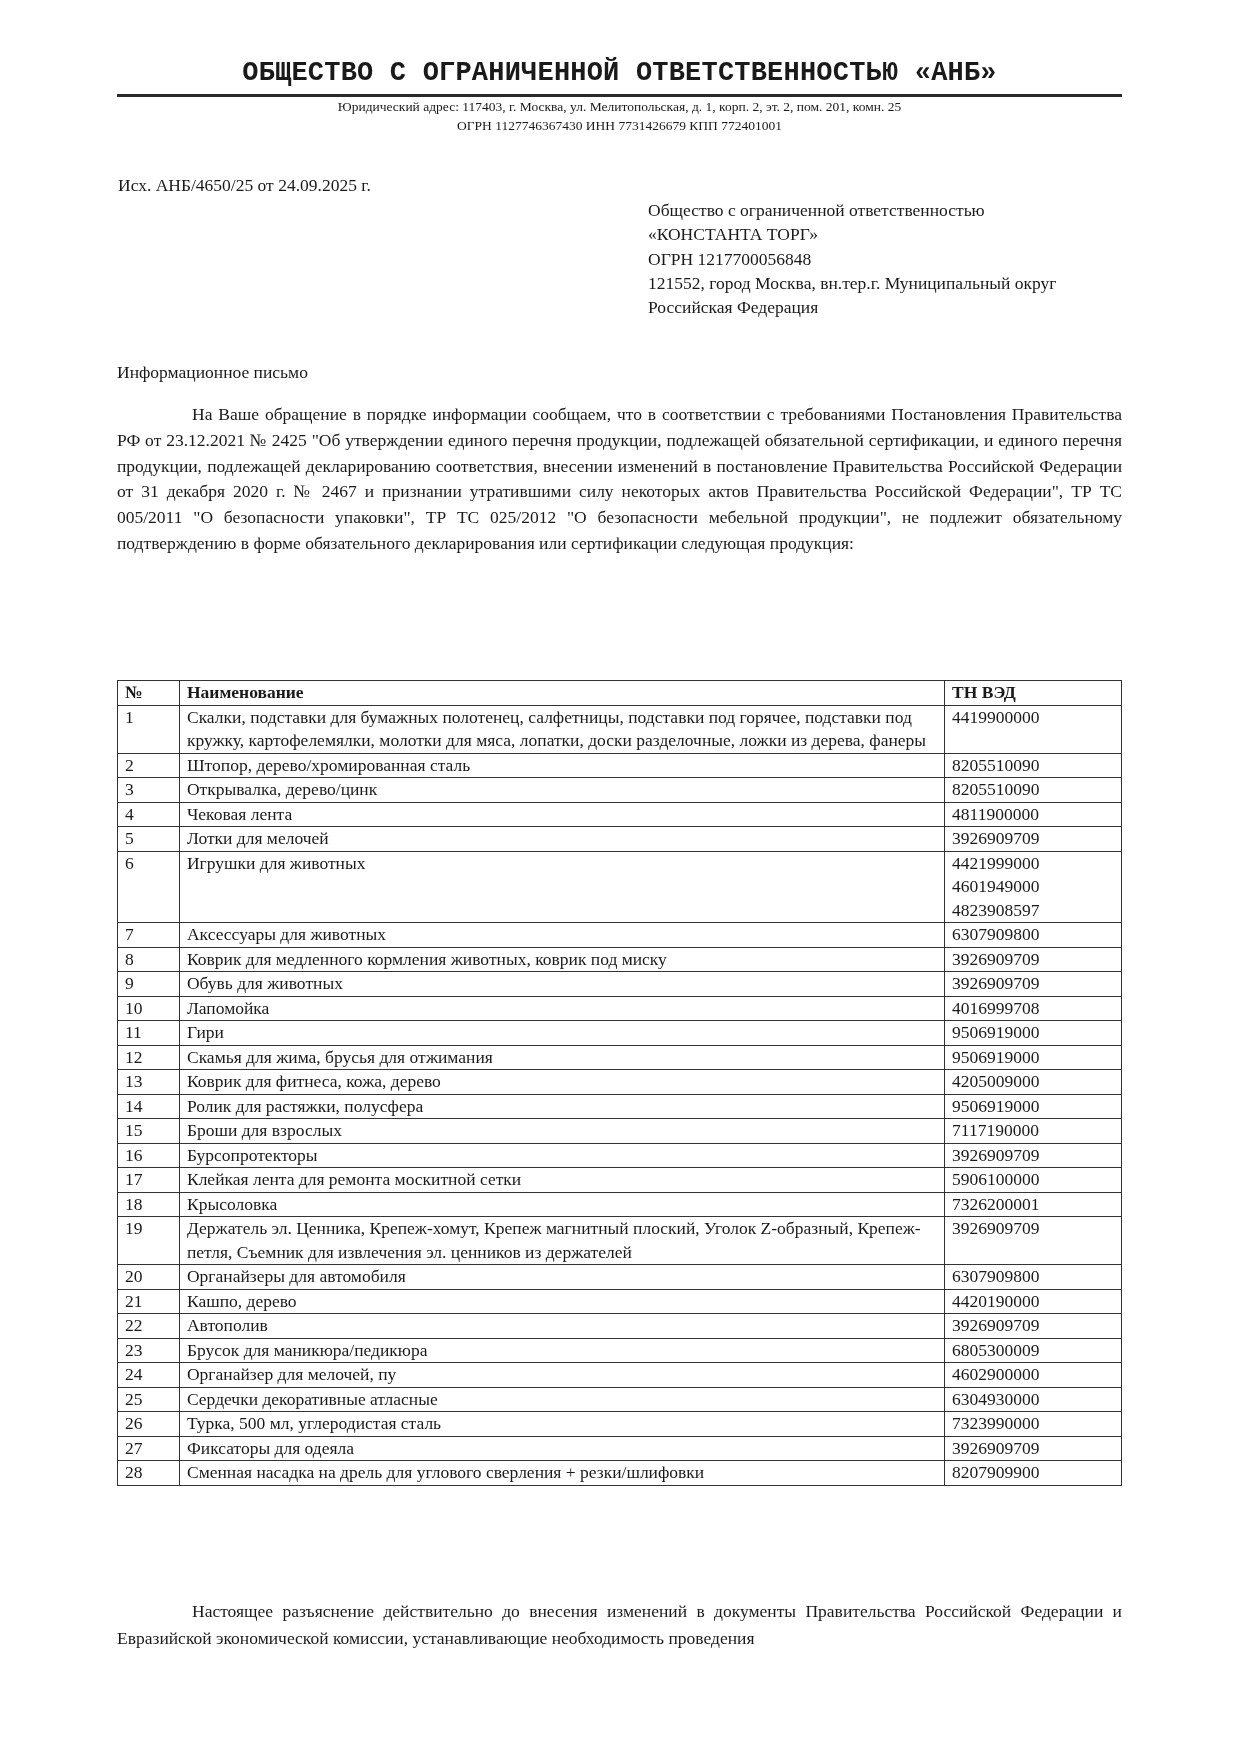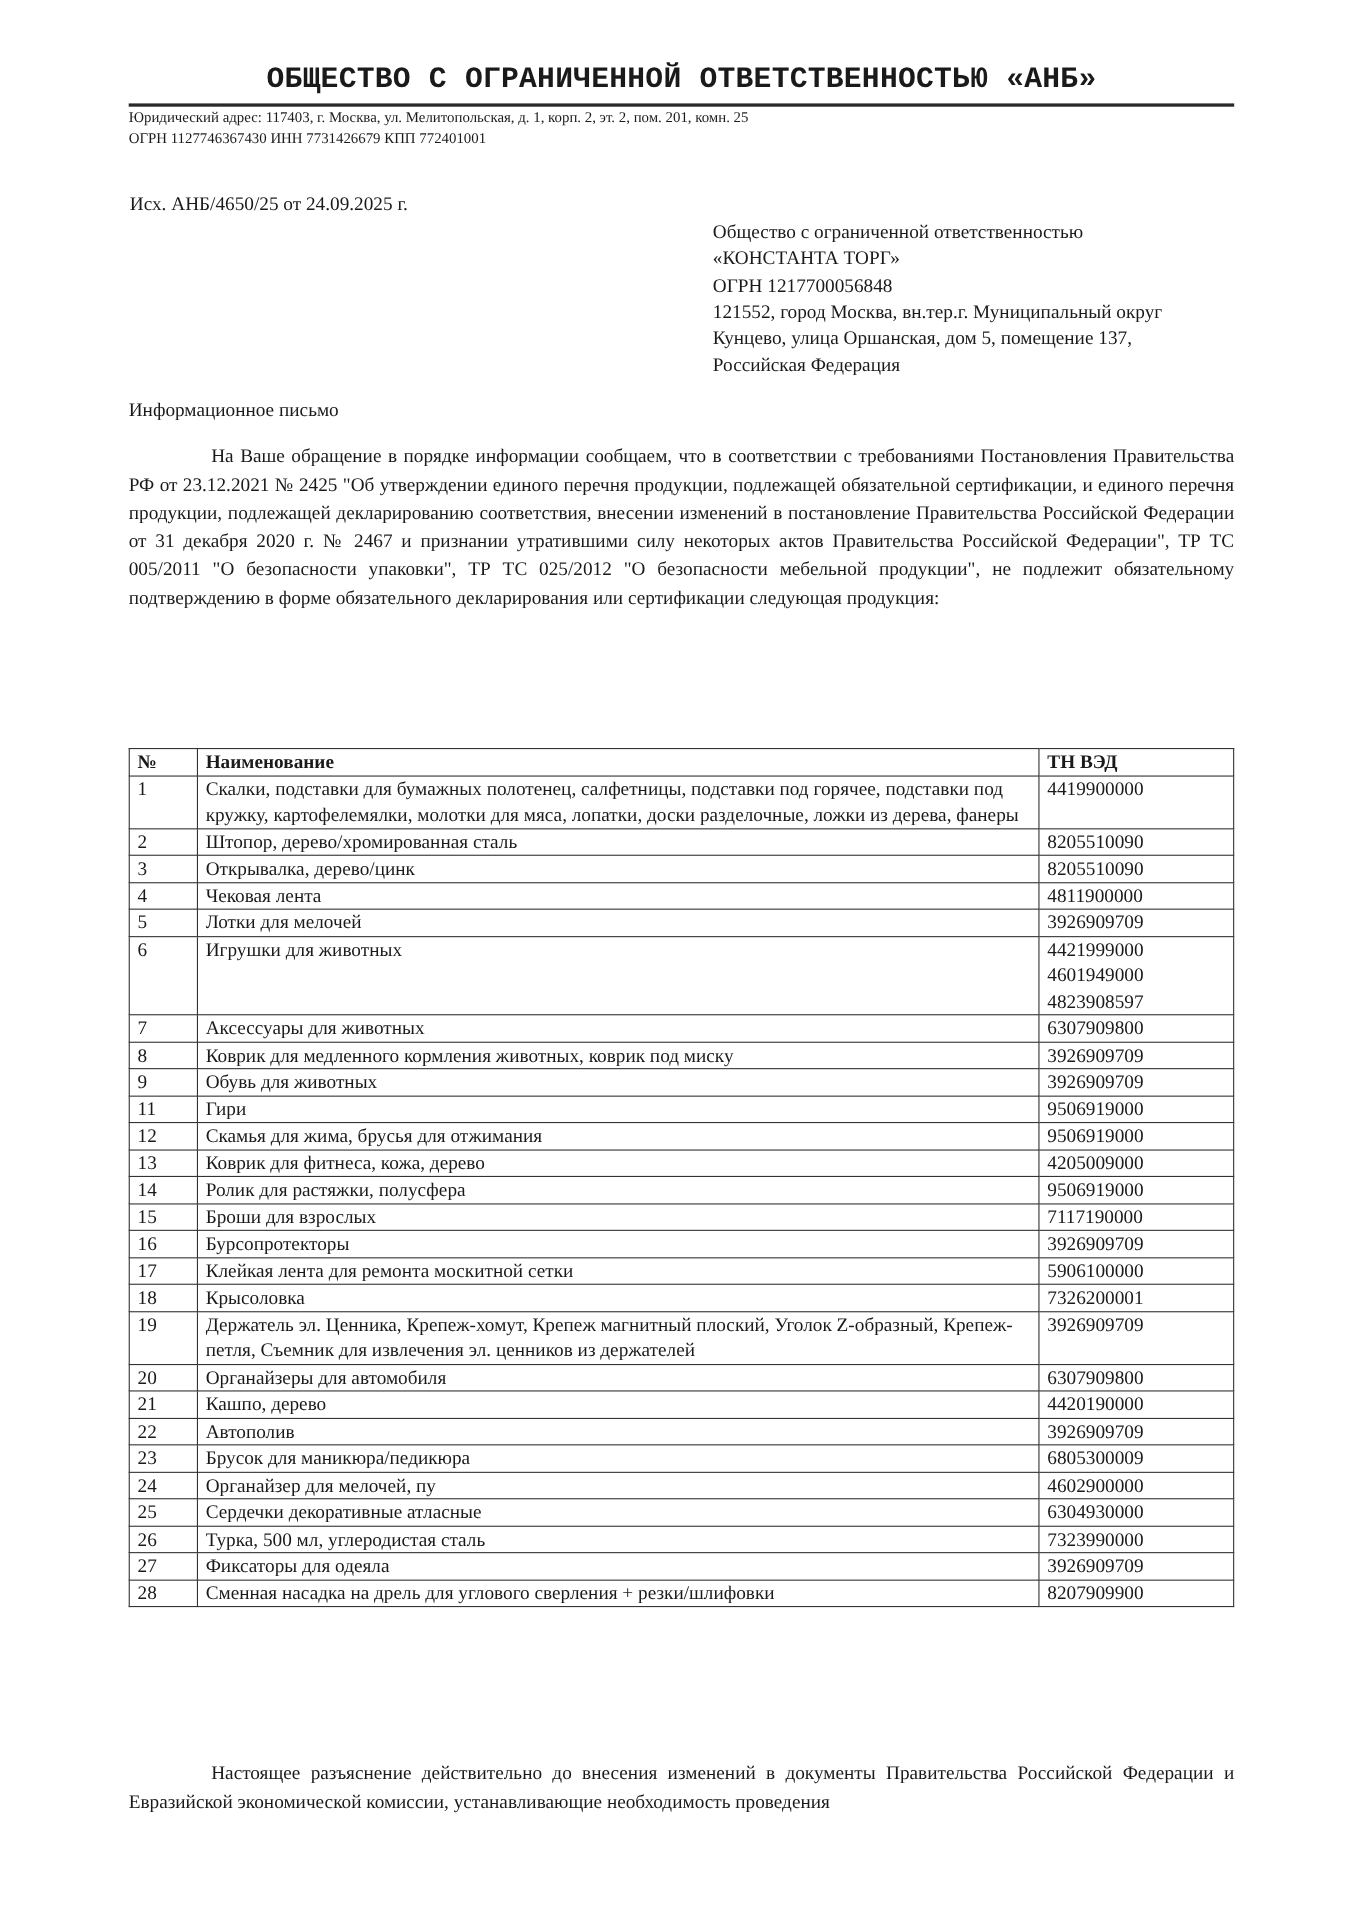--- a/index.html
+++ b/index.html
@@ -12,21 +12,21 @@
     .company-title {
       left: 117px; width: 1005px; top: 58px;
       text-align: center; font-weight: bold; font-size: 27px; letter-spacing: 0.2px;
       white-space: nowrap;
       font-family: Liberation Mono, monospace;
     }
     .header-rule {
       left: 117px; width: 1005px; top: 94px; height: 3px; background: #2a2a2a;
     }
     .legal-line {
-      left: 117px; width: 1005px; font-size: 13.5px; white-space: nowrap;
+      left: 117px; width: 1005px; text-align: center; font-size: 13.5px; white-space: nowrap;
     }
     .outgoing-ref { left: 118px; top: 175px; font-size: 17.5px; white-space: nowrap; }
     .recipient { left: 648px; top: 198px; font-size: 17.5px; line-height: 24.3px; }
     .recipient div { white-space: nowrap; }
     .doc-title { left: 117px; width: 1005px; top: 362px; text-align: left; font-size: 17.5px; }
     .intro {
       left: 117px; width: 1005px; top: 402px;
       font-size: 17.5px; line-height: 25.8px; text-align: justify; text-indent: 75px;
     }
     table.items {
@@ -55,21 +55,20 @@
 <div class="abs legal-line" style="top:99px;">Юридический адрес: 117403, г. Москва, ул. Мелитопольская, д. 1, корп. 2, эт. 2, пом. 201, комн. 25</div>
 <div class="abs legal-line" style="top:118px;">ОГРН 1127746367430 ИНН 7731426679 КПП 772401001</div>
 
 <div class="abs outgoing-ref">Исх. АНБ/4650/25 от 24.09.2025 г.</div>
 
 <div class="abs recipient">
   <div>Общество с ограниченной ответственностью</div>
   <div>«КОНСТАНТА ТОРГ»</div>
   <div>ОГРН 1217700056848</div>
   <div>121552, город Москва, вн.тер.г. Муниципальный округ</div>
-  <div>Кунцево, улица Оршанская, дом 5, помещение 137,</div>
   <div>Российская Федерация</div>
 </div>
 
 <div class="abs doc-title">Информационное письмо</div>
 
 <div class="abs intro">На Ваше обращение в порядке информации сообщаем, что в соответствии с требованиями Постановления Правительства РФ от 23.12.2021 № 2425 "Об утверждении единого перечня продукции, подлежащей обязательной сертификации, и единого перечня продукции, подлежащей декларированию соответствия, внесении изменений в постановление Правительства Российской Федерации от 31 декабря 2020 г. № 2467 и признании утратившими силу некоторых актов Правительства Российской Федерации", ТР ТС 005/2011 "О безопасности упаковки", ТР ТС 025/2012 "О безопасности мебельной продукции",  не подлежит обязательному подтверждению в форме обязательного декларирования или сертификации следующая продукция:</div>
 
 <table class="items">
   <colgroup>
       <col class="c-num">
@@ -143,20 +142,27 @@
         </td>
       </tr>
       <tr>
         <td>9</td>
         <td class="name-cell">Обувь для животных</td>
         <td>
           <span class="code-line">3926909709</span>
         </td>
       </tr>
       <tr>
+        <td>10</td>
+        <td class="name-cell">Лапомойка</td>
+        <td>
+          <span class="code-line">4016999708</span>
+        </td>
+      </tr>
+      <tr>
         <td>11</td>
         <td class="name-cell">Гири</td>
         <td>
           <span class="code-line">9506919000</span>
         </td>
       </tr>
       <tr>
         <td>12</td>
         <td class="name-cell">Скамья для жима, брусья для отжимания</td>
         <td>

